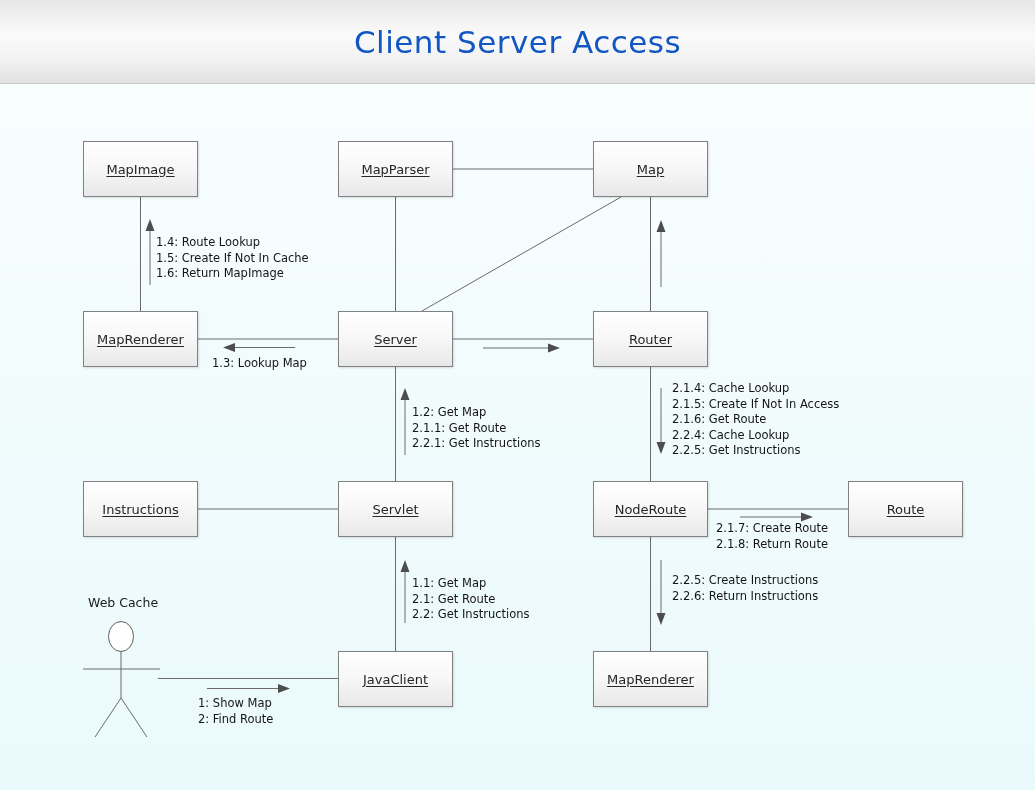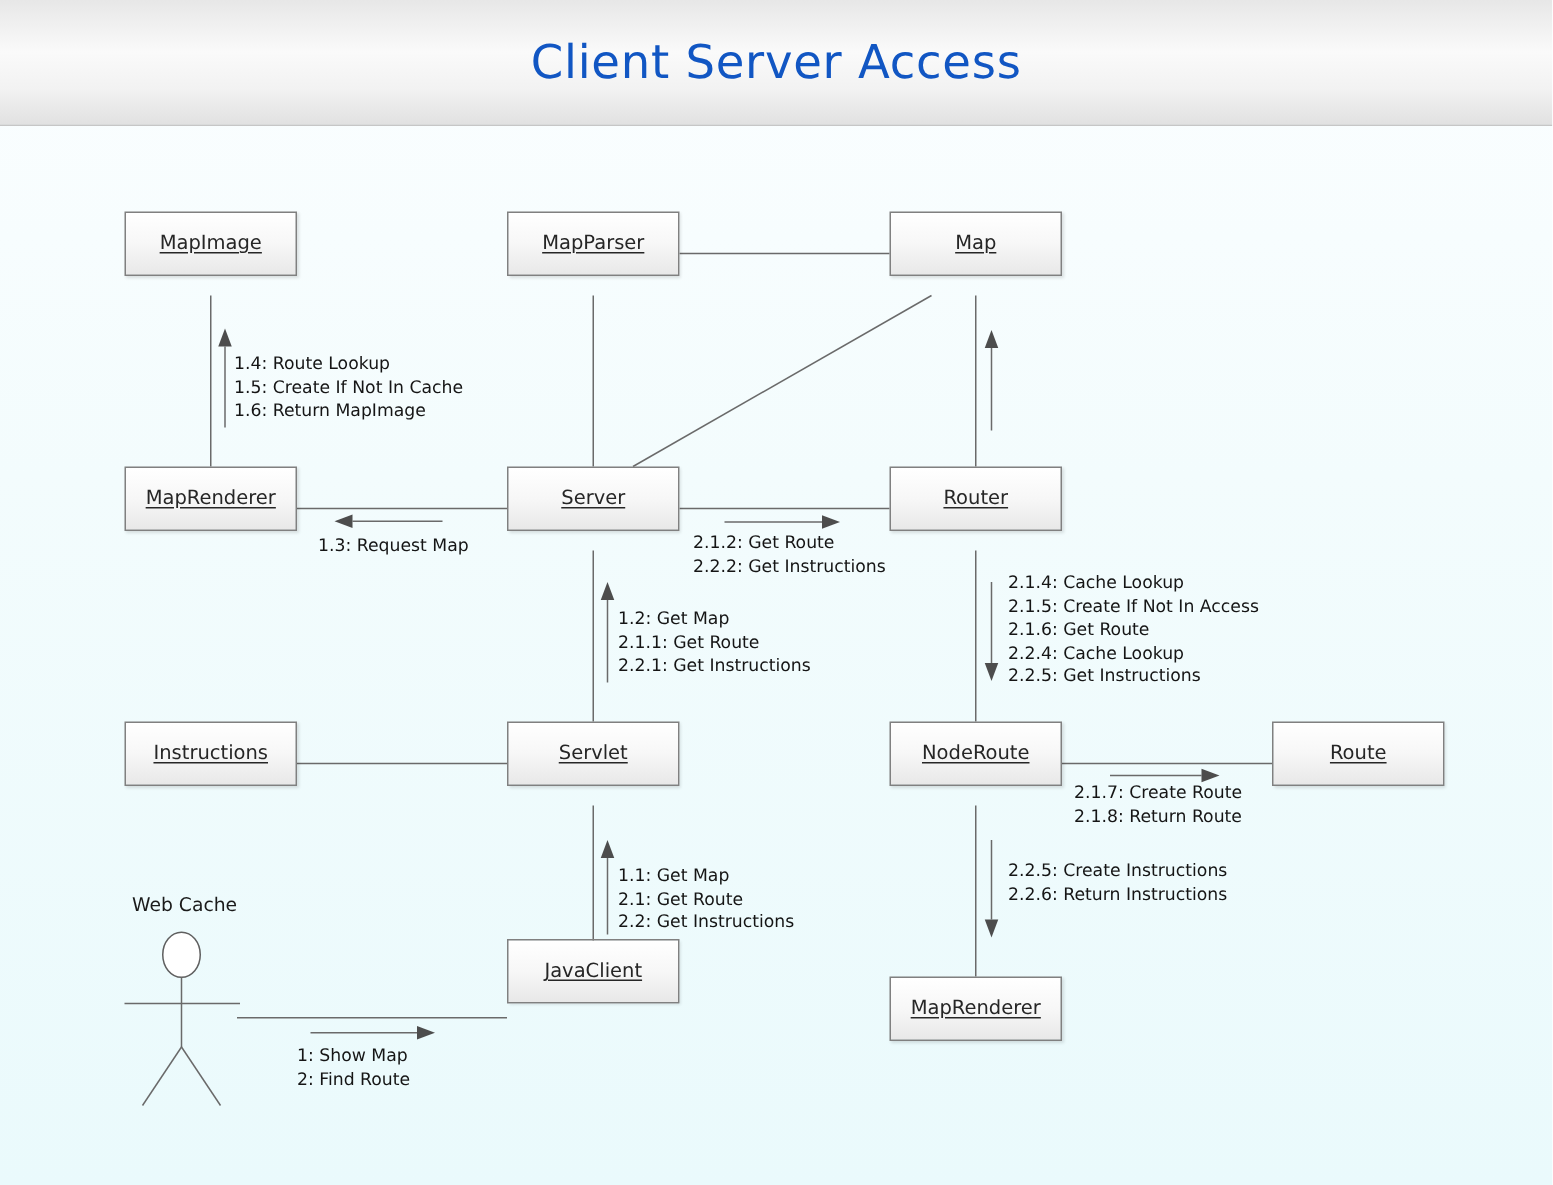--- a/index.html
+++ b/index.html
@@ -15,21 +15,21 @@
     display:flex;align-items:center;justify-content:center;z-index:5;
   }
   .title{
     font-size:31px;color:#1156c3;letter-spacing:0.5px;
   }
   .wires{position:absolute;left:0;top:0;z-index:1;}
   .wires line{stroke:#6a6a6a;stroke-width:1;}
   .wires polygon{fill:#4d4d4d;stroke:none;}
   .wires ellipse{stroke:#5f5f5f;stroke-width:1;fill:#ffffff;}
   .node{
-    position:absolute;width:115px;height:43px;z-index:2;
+    position:absolute;width:115px;height:56px;z-index:2;
     border:1px solid #808080;box-sizing:border-box;
     background:linear-gradient(180deg,#ffffff 0%,#f7f7f7 50%,#e8e8e8 100%);
     box-shadow:1px 1px 2px rgba(0,0,0,0.12);
     display:flex;align-items:center;justify-content:center;
   }
   .node-label{
     font-size:13px;color:#262626;text-decoration:underline;text-underline-offset:2px;
   }
   .msg{
     position:absolute;z-index:3;font-size:11.5px;line-height:15.5px;
@@ -138,40 +138,36 @@
     </div>
   <div class="node" style="left:338px;top:481px">
       <span class="node-label">Servlet</span>
     </div>
   <div class="node" style="left:848px;top:481px">
       <span class="node-label">Route</span>
     </div>
   <div class="node" style="left:593px;top:481px">
       <span class="node-label">NodeRoute</span>
     </div>
-  <div class="node" style="left:338px;top:626px">
+  <div class="node" style="left:338px;top:651px">
       <span class="node-label">JavaClient</span>
     </div>
   <div class="node" style="left:593px;top:651px">
       <span class="node-label">MapRenderer</span>
     </div>
 
   <div class="actor-label" style="left:88px;top:595px">Web Cache</div>
 
   <div class="msg" style="left:156px;top:235px">
     <div>1.4: Route Lookup</div>
     <div>1.5: Create If Not In Cache</div>
     <div>1.6: Return MapImage</div>
   </div>
   <div class="msg" style="left:212px;top:356px">
-    <div>1.3: Request Map</div>
-  </div>
-  <div class="msg" style="left:462px;top:354px">
-    <div>2.1.2: Get Route</div>
-    <div>2.2.2: Get Instructions</div>
+    <div>1.3: Lookup Map</div>
   </div>
   <div class="msg" style="left:412px;top:405px">
     <div>1.2: Get Map</div>
     <div>2.1.1: Get Route</div>
     <div>2.2.1: Get Instructions</div>
   </div>
   <div class="msg" style="left:672px;top:381px">
     <div>2.1.4: Cache Lookup</div>
     <div>2.1.5: Create If Not In Access</div>
     <div>2.1.6: Get Route</div>

